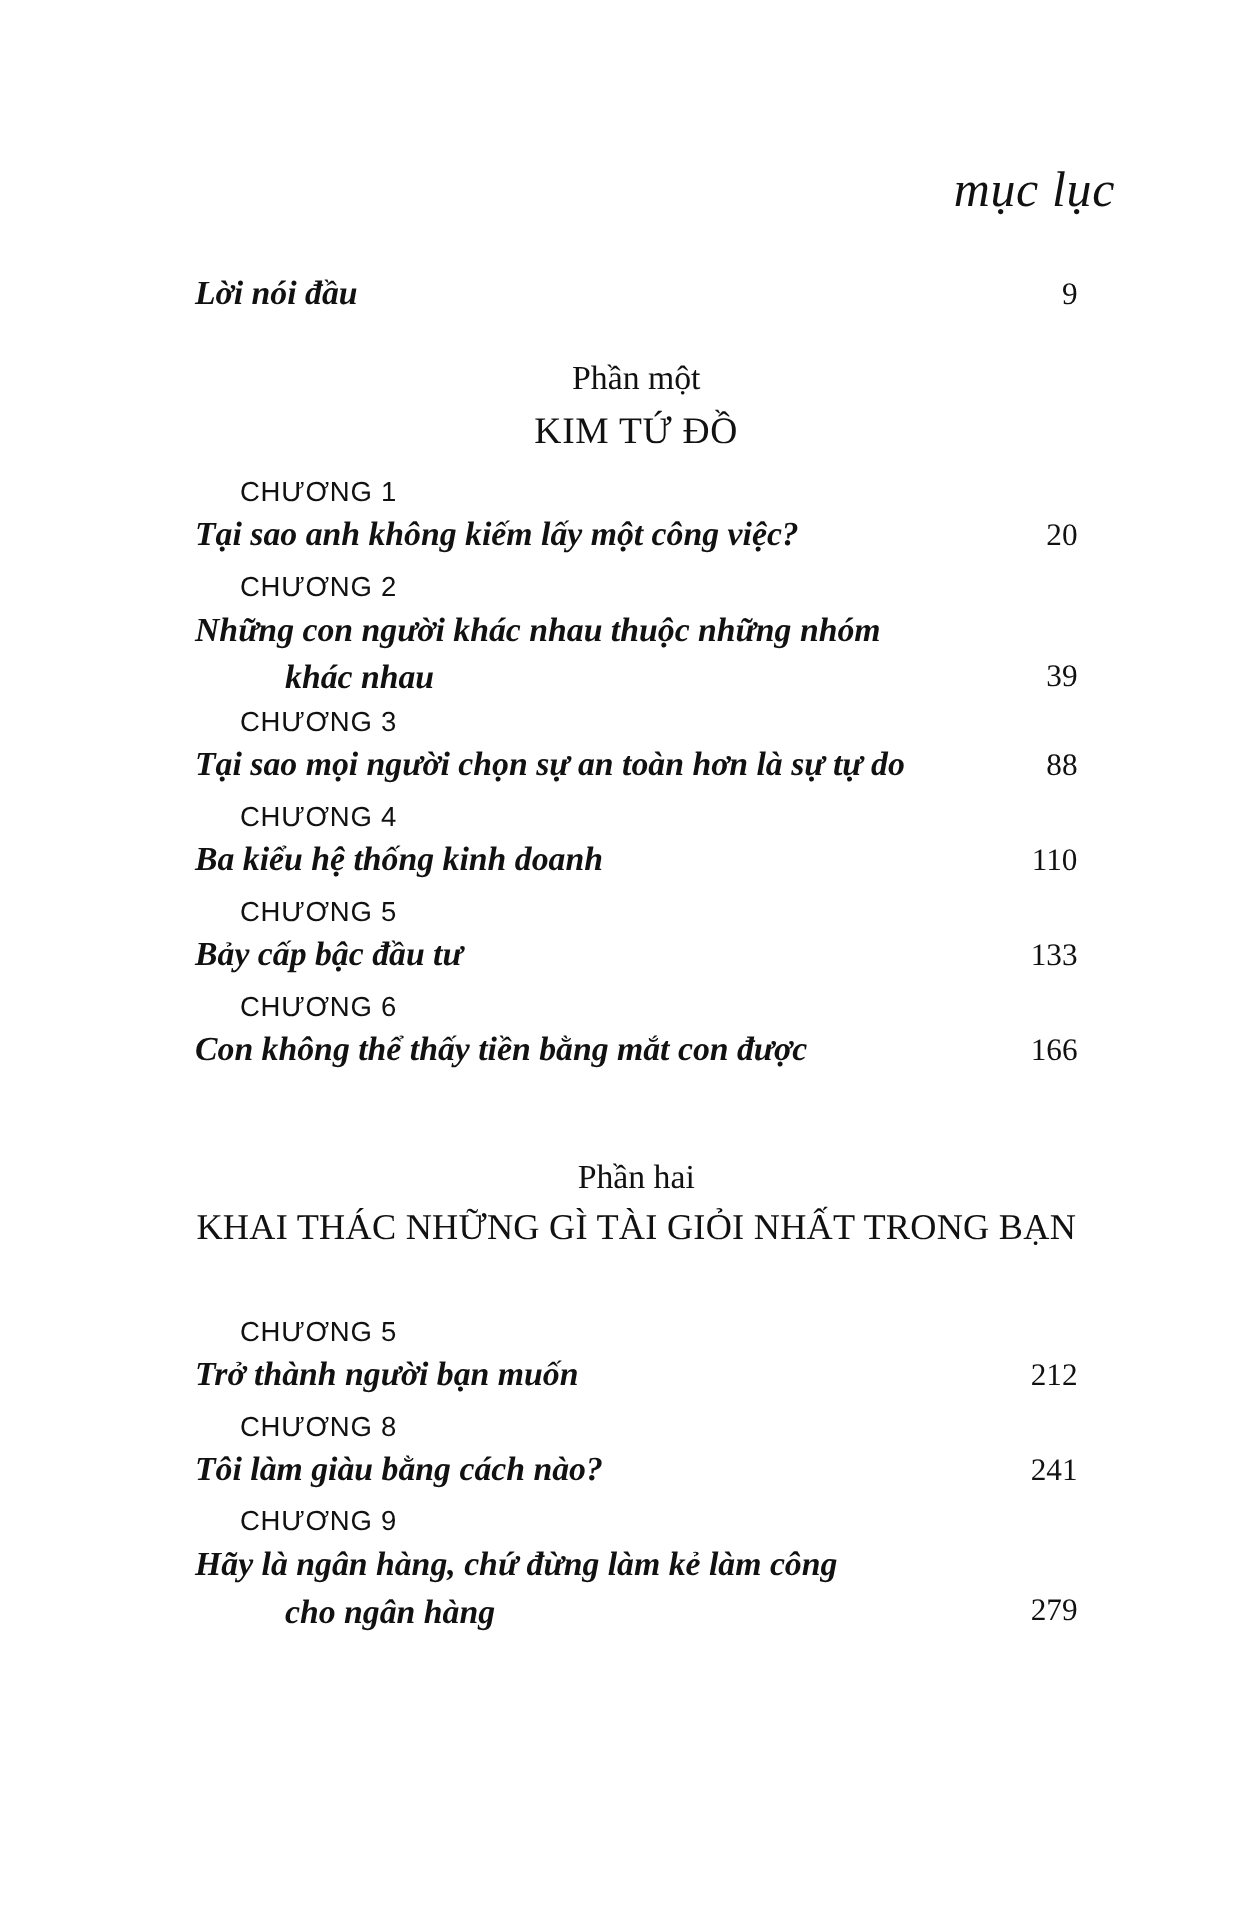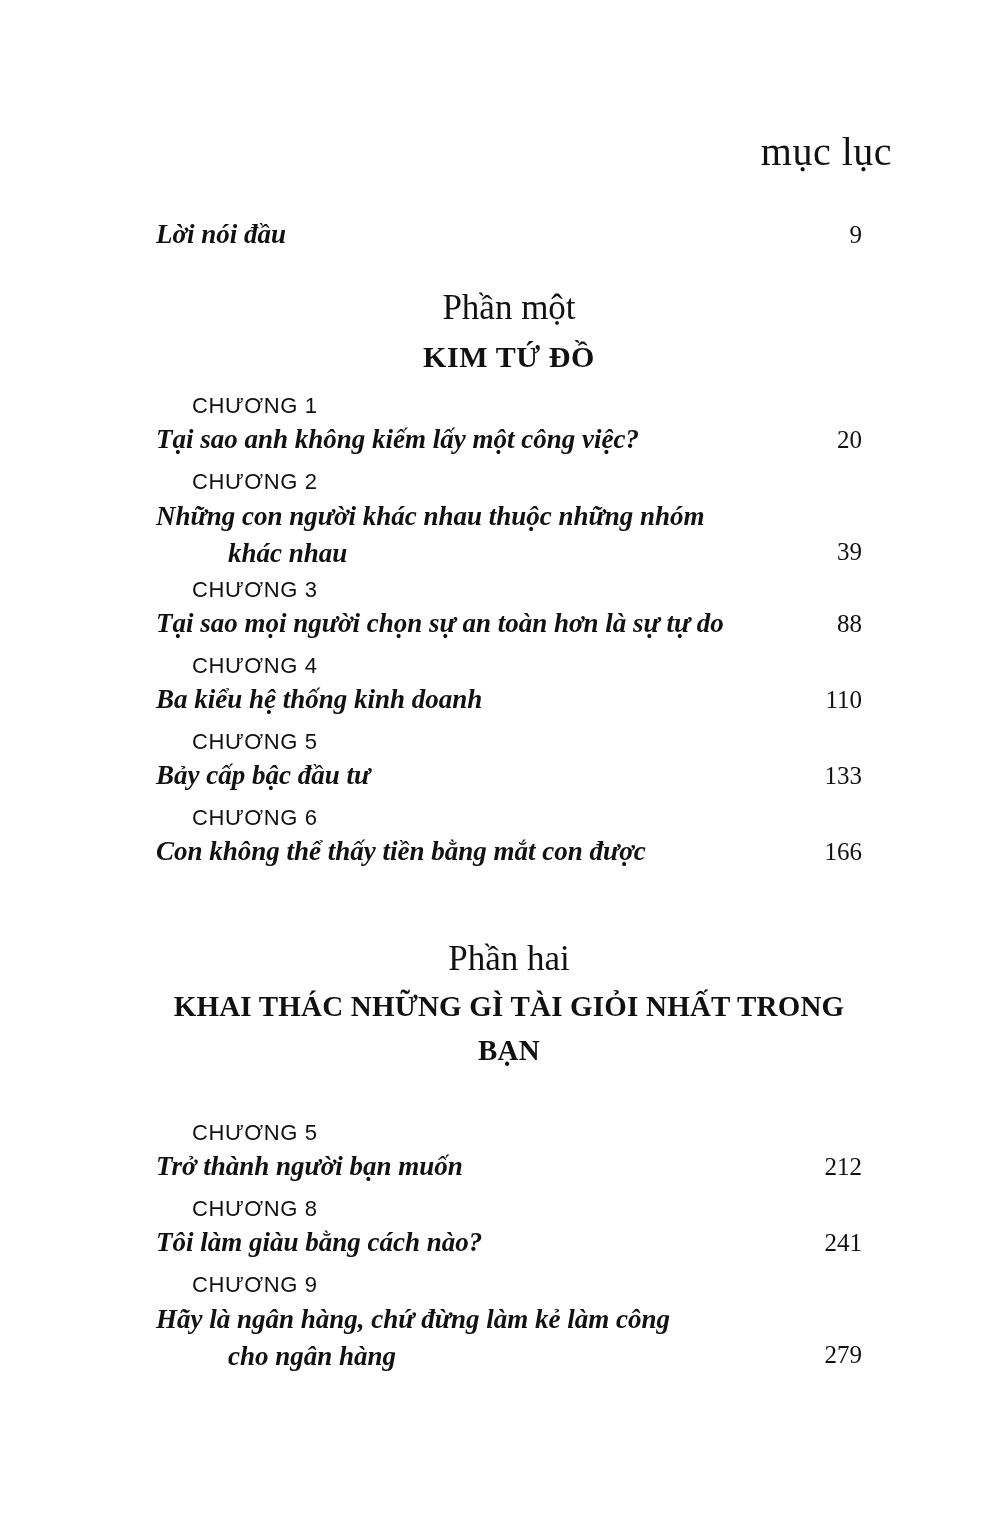--- a/index.html
+++ b/index.html
@@ -23,20 +23,21 @@
     padding: 0;
   }
   .toc-title {
     position: absolute;
     top: 128px;
     right: 108px;
     font-family: "Liberation Serif", serif;
     font-size: 40px;
     letter-spacing: 0.5px;
     color: #111;
+    font-style: italic;
   }
   .content {
     position: absolute;
     top: 214px;
     left: 156px;
     width: 706px;
   }
   .row {
     display: flex;
     align-items: baseline;
@@ -64,31 +65,30 @@
   .preface {
     margin-bottom: 22px;
   }
   .part-block {
     text-align: center;
     margin-top: 26px;
     margin-bottom: 14px;
   }
   .part-label {
     font-family: "Liberation Serif", serif;
-    font-size: 35px;
+    font-size: 27px;
     color: #111;
     line-height: 1.5;
   }
   .part-name {
     font-family: "Liberation Serif", serif;
     font-size: 30px;
     letter-spacing: 0.6px;
     color: #111;
     line-height: 1.5;
-    font-weight: bold;
   }
   .part-block.wide .part-name {
     font-size: 29px;
     letter-spacing: 0.2px;
   }
   .chapter-label {
     font-family: Liberation Sans, sans-serif;
     font-size: 22px;
     letter-spacing: 0.6px;
     color: #111;
@@ -96,21 +96,21 @@
     margin-top: 8px;
   }
   .chapter-entry {
     margin-bottom: 4px;
   }
   .two-line .entry-title {
     line-height: 1.6;
   }
   .cont-line {
     display: flex;
-    align-items: flex-start;
+    align-items: center;
     justify-content: space-between;
     width: 100%;
   }
   .cont-text {
     font-family: "Liberation Serif", serif;
     font-style: italic;
     font-weight: bold;
     font-size: 27px;
     padding-left: 72px;
     color: #111;

